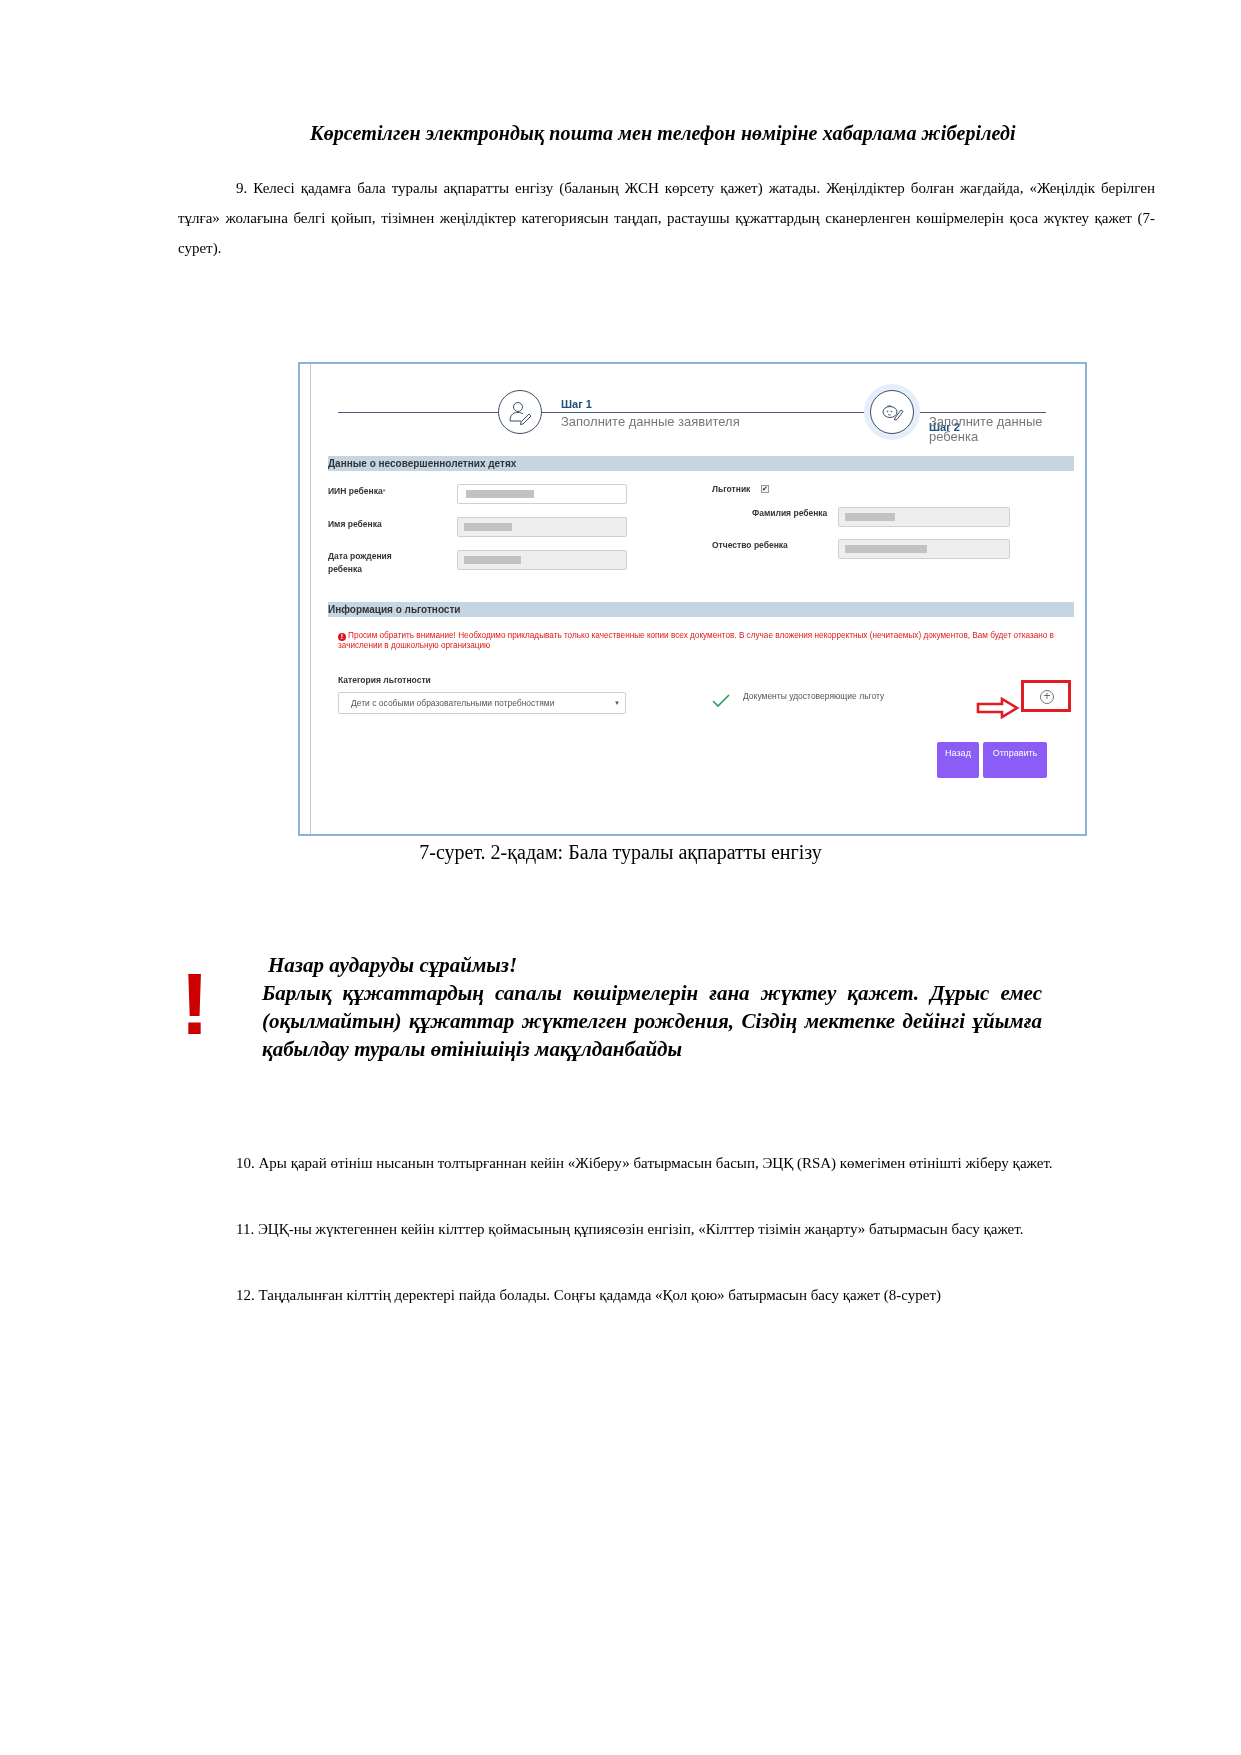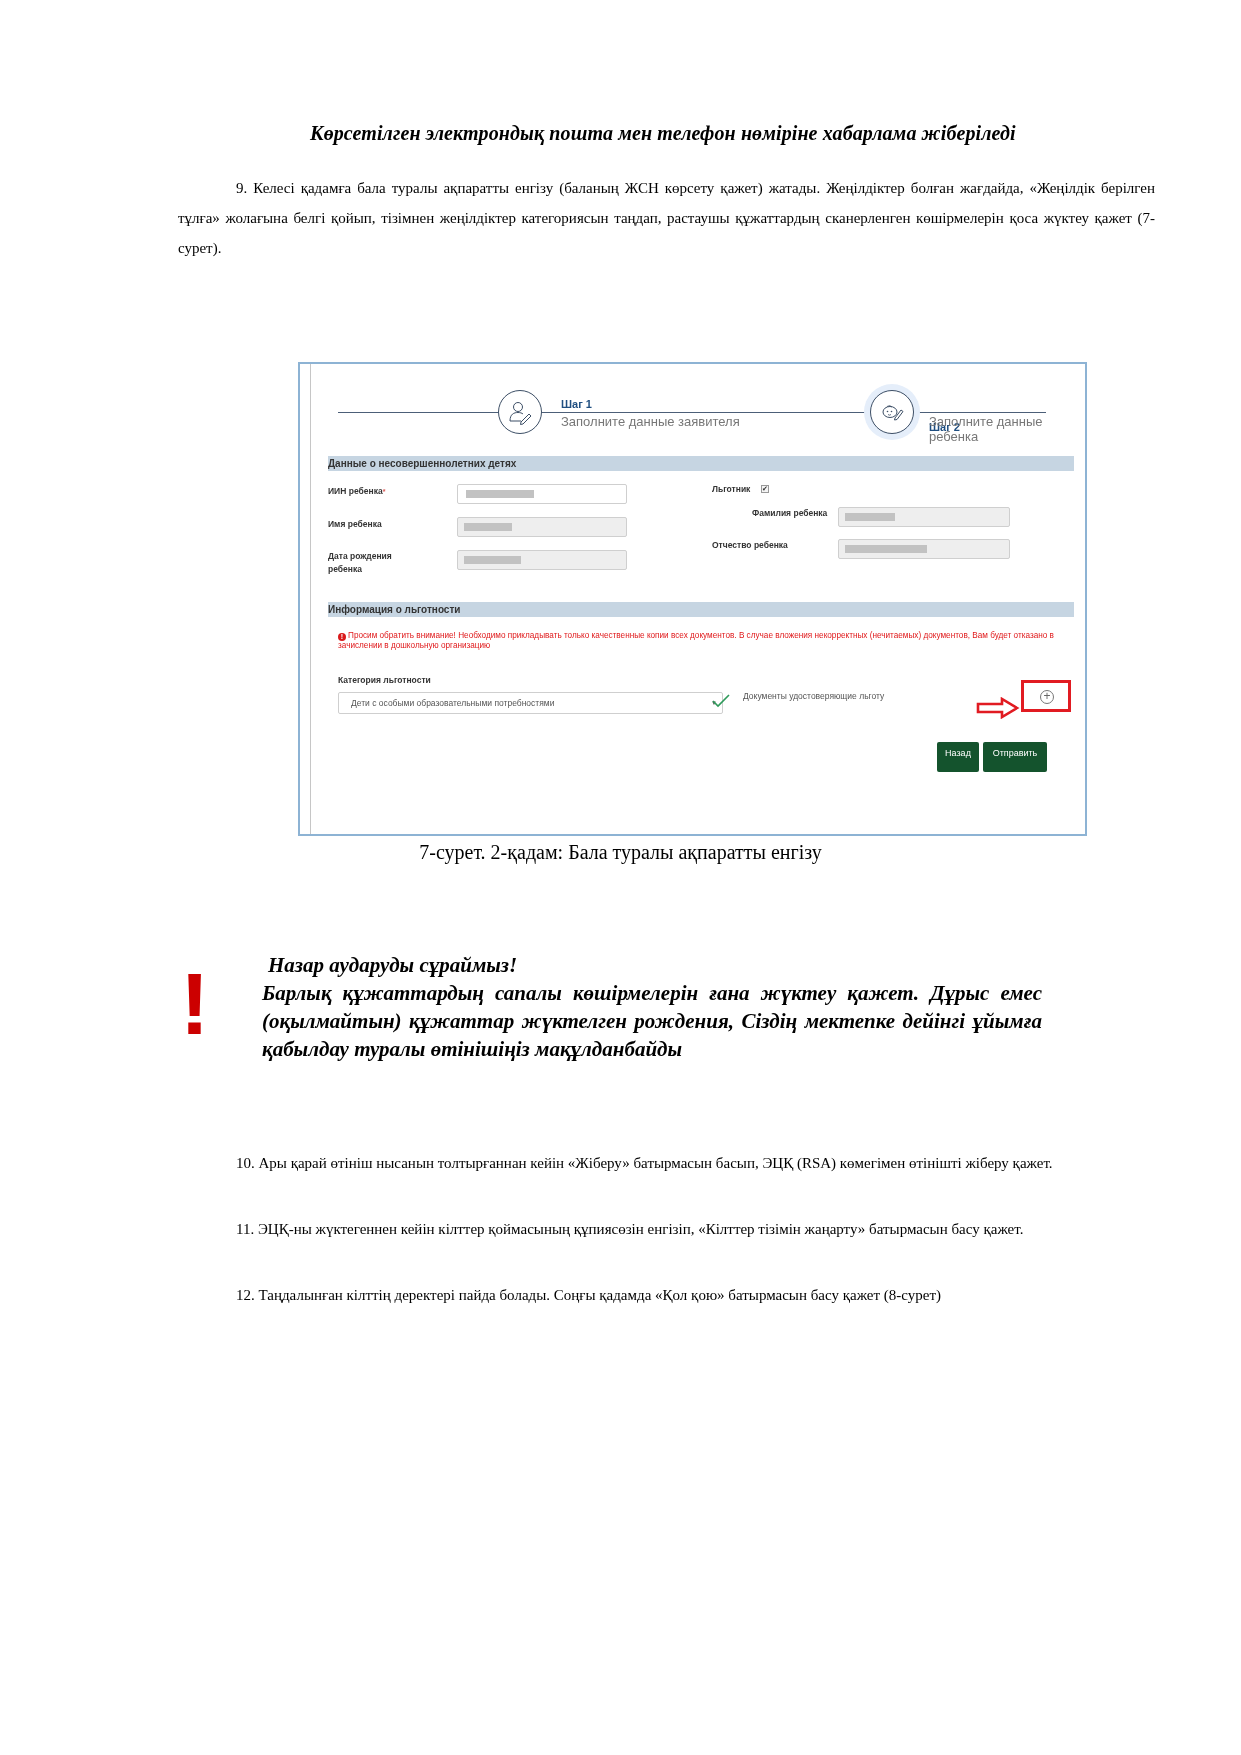--- a/index.html
+++ b/index.html
@@ -26,31 +26,31 @@
   .f-label .req { color: #d9534f; font-size: 7px; vertical-align: top; }
   .f-input { position: absolute; height: 20px; border: 1px solid #cfcfcf; border-radius: 2px; box-sizing: border-box; background: #fff; }
   .f-input.readonly { background: #eeeeee; }
   .f-input .redact { position: absolute; left: 6px; top: 5px; height: 8px; background: #c2c2c2; }
 
   .checkbox { position: absolute; width: 8px; height: 8px; border: 1px solid #999; box-sizing: border-box; background: #f5f5f5; font-size: 7px; line-height: 6px; text-align: center; color: #333; }
 
   .alert { position: absolute; left: 38px; top: 267px; width: 720px; font-size: 8.2px; color: #e0191b; line-height: 10px; }
   .alert .alert-icon { display: inline-block; width: 8px; height: 8px; border-radius: 50%; background: #d9191b; color: #fff; font-size: 7px; line-height: 8px; text-align: center; font-weight: bold; margin-right: 2px; vertical-align: -1px; }
 
-  .select { position: absolute; left: 38px; top: 328px; width: 385px; height: 22px; border: 1px solid #cfcfcf; border-radius: 2px; box-sizing: border-box; font-size: 8.5px; color: #555; line-height: 20px; padding-left: 12px; background: #fff; }
+  .select { position: absolute; left: 38px; top: 328px; width: 288px; height: 22px; border: 1px solid #cfcfcf; border-radius: 2px; box-sizing: border-box; font-size: 8.5px; color: #555; line-height: 20px; padding-left: 12px; background: #fff; }
   .select .caret { position: absolute; right: 5px; top: 0; font-size: 6px; color: #555; }
 
   .docs-check { position: absolute; left: 412px; top: 330px; }
   .docs-label { position: absolute; left: 443px; top: 327px; font-size: 8.5px; color: #555; }
 
   .arrow-anno { position: absolute; left: 676px; top: 333px; }
   .redbox { position: absolute; left: 721px; top: 316px; width: 50px; height: 32px; border: 3px solid #e11b22; box-sizing: border-box; }
   .plus-btn { position: absolute; left: 740px; top: 326px; width: 14px; height: 14px; border: 1px solid #777; border-radius: 50%; box-sizing: border-box; font-size: 12px; line-height: 11px; text-align: center; color: #666; }
 
-  .btn { position: absolute; top: 378px; height: 30px; background: #14532d; color: #fff; font-size: 9px; line-height: 22px; text-align: center; border-radius: 2px; }
+  .btn { position: absolute; top: 378px; height: 36px; background: #8b5cf6; color: #fff; font-size: 9px; line-height: 22px; text-align: center; border-radius: 2px; }
 
   .caption { position: absolute; left: 0; width: 1241px; top: 841px; text-align: center; font-family: "Liberation Serif", serif; font-size: 20px; }
 
   .warn-mark { position: absolute; left: 180px; top: 960px; font-family: "Liberation Sans", sans-serif; font-weight: bold; font-size: 88px; color: #cc0000; line-height: 88px; }
   .warn-block { position: absolute; left: 262px; top: 951px; width: 780px; font-style: italic; font-weight: bold; font-size: 21px; line-height: 28px; text-align: justify; text-align-last: left; }
   .warn-title { padding-left: 6px; }
 </style>
 </head>
 <body>
 

